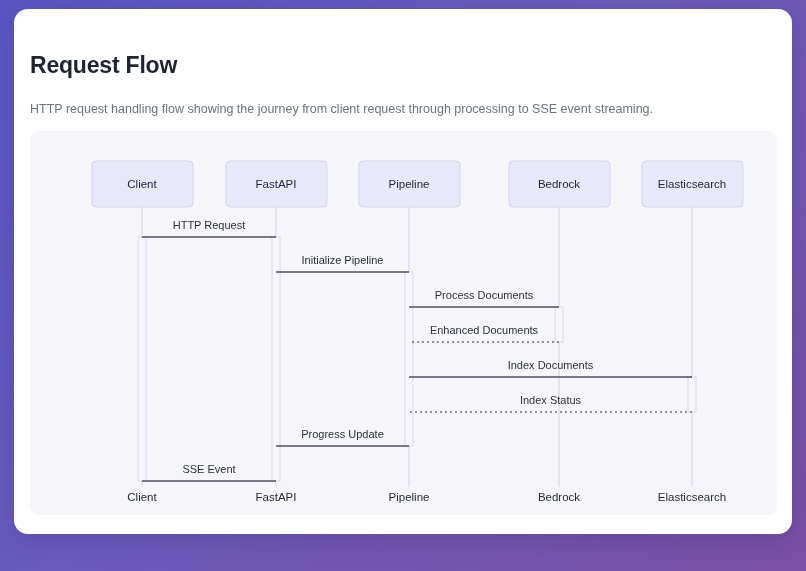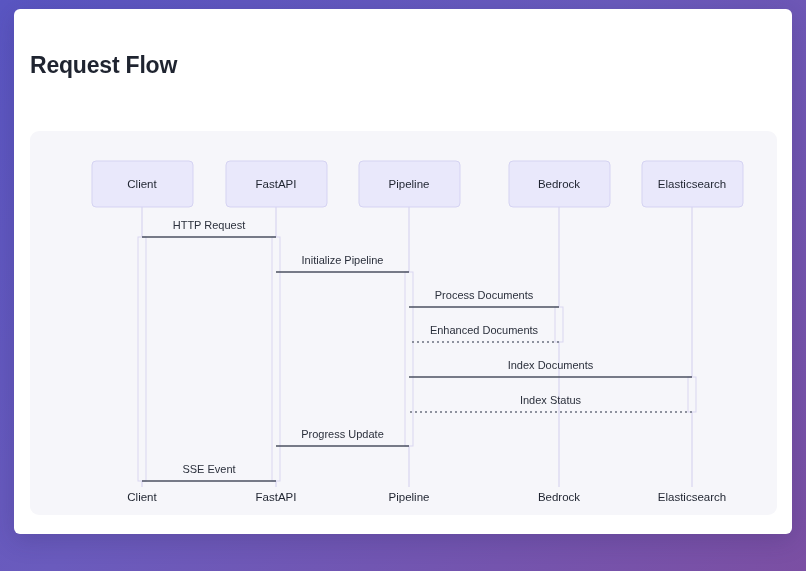--- a/index.html
+++ b/index.html
@@ -18,21 +18,21 @@
     justify-content: center;
   }
 
   #card {
     position: absolute;
     left: 14px;
     top: 9px;
     width: 778px;
     height: 525px;
     background: #ffffff;
-    border-radius: 6px;
+    border-radius: 14px;
     box-shadow: 0 6px 24px rgba(40, 30, 90, 0.22);
     overflow: hidden;
     padding-left: 12px;
   }
 
   #page-title {
     position: absolute;
     left: 16px;
     top: 43px;
     font-size: 23px;
@@ -119,20 +119,21 @@
     dominant-baseline: middle;
   }
 </style>
 </head>
 <body>
 
 <div id="card">
 
   <div id="page-title">Request Flow</div>
 
+  <div id="page-subtitle">HTTP request handling flow showing the journey from client request through processing to SSE event streaming.</div>
 
   <div id="diagram-panel">
     <svg id="diagram-svg" viewBox="0 0 747 384" xmlns="http://www.w3.org/2000/svg">
       <g id="lifelines-layer">
           <line x1="112" y1="76" x2="112" y2="356" class="lifeline"></line>
           <line x1="246" y1="76" x2="246" y2="356" class="lifeline"></line>
           <line x1="379" y1="76" x2="379" y2="356" class="lifeline"></line>
           <line x1="529" y1="76" x2="529" y2="356" class="lifeline"></line>
           <line x1="662" y1="76" x2="662" y2="356" class="lifeline"></line>
         </g>

